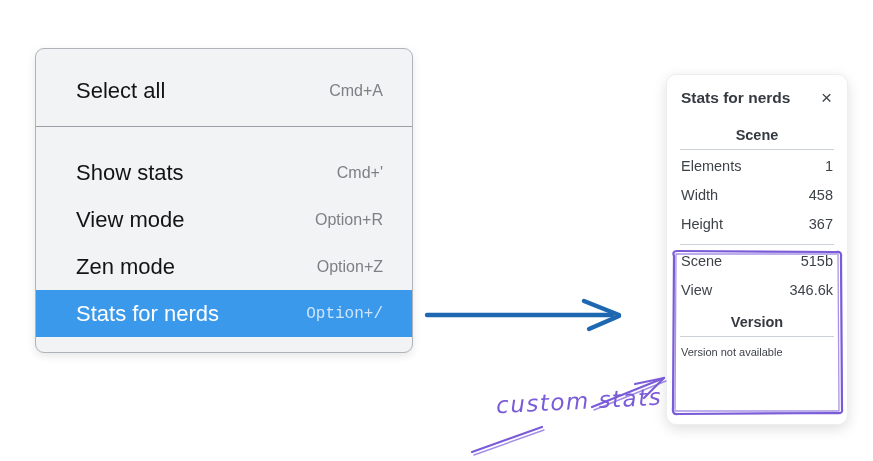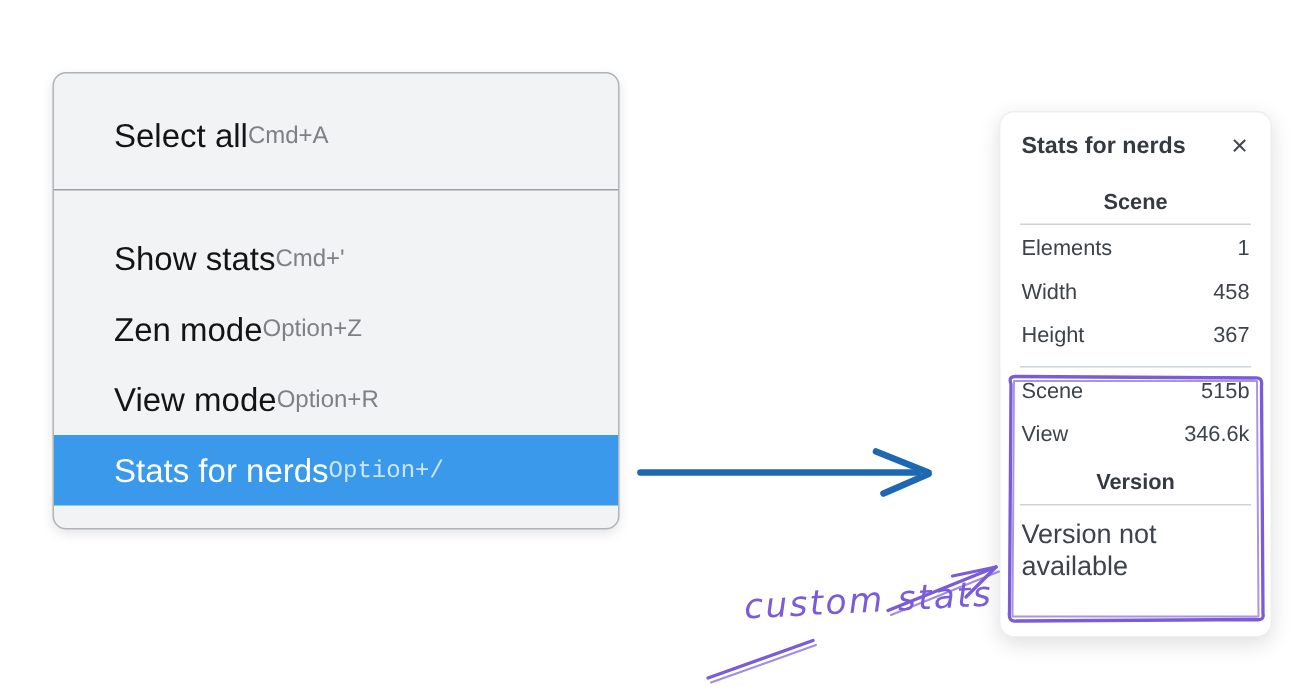--- a/index.html
+++ b/index.html
@@ -23,21 +23,21 @@
     border: 1px solid var(--c-menu-border, #aeb4ba);
     border-radius: 9px;
     box-shadow: 0 3px 8px rgba(0,0,0,0.10);
     padding-top: 18px;
     overflow: hidden;
   }
   .menu-item {
     height: 47px;
     display: flex;
     align-items: center;
-    justify-content: flex-start;
+    justify-content: space-between;
     padding: 0 29px 0 40px;
     font-size: 22px;
     color: var(--c-menu-text, #141414);
     cursor: default;
   }
   .menu-item .mi-shortcut {
     font-size: 16px;
     color: var(--c-shortcut-text, #808488);
   }
   .menu-item.highlighted {
@@ -112,21 +112,21 @@
   .stat-row {
     display: flex;
     justify-content: space-between;
     padding: 6px 14px 6px 14px;
     font-size: 14.5px;
     line-height: 17px;
     color: #3e4349;
   }
   .section-message {
     padding: 7px 13px 6px 14px;
-    font-size: 18px;
+    font-size: 11px;
     color: #3e4349;
   }
   .section.tight h3 { margin-top: 8px; }
 
   
   .purple-box-svg {
     position: absolute;
     left: 668px; top: 248px;
     width: 179px; height: 170px;
     pointer-events: none;
@@ -164,26 +164,26 @@
     <div class="menu-item">
       <span class="mi-label">Select all</span>
       <span class="mi-shortcut">Cmd+A</span>
     </div>
     <div class="menu-divider"></div>
     <div class="menu-item">
       <span class="mi-label">Show stats</span>
       <span class="mi-shortcut">Cmd+'</span>
     </div>
     <div class="menu-item">
+      <span class="mi-label">View mode</span>
+      <span class="mi-shortcut">Option+R</span>
+    </div>
+    <div class="menu-item">
       <span class="mi-label">Zen mode</span>
       <span class="mi-shortcut">Option+Z</span>
-    </div>
-    <div class="menu-item">
-      <span class="mi-label">View mode</span>
-      <span class="mi-shortcut">Option+R</span>
     </div>
     <div class="menu-item highlighted">
       <span class="mi-label">Stats for nerds</span>
       <span class="mi-shortcut">Option+/</span>
     </div>
   </div>
 
   <svg class="flow-arrow-svg" viewBox="0 0 210 46">
     <path class="blue-stroke" d="M7,22 L192,22"></path>
     <path class="blue-stroke" d="M164,8 L199,22"></path>

